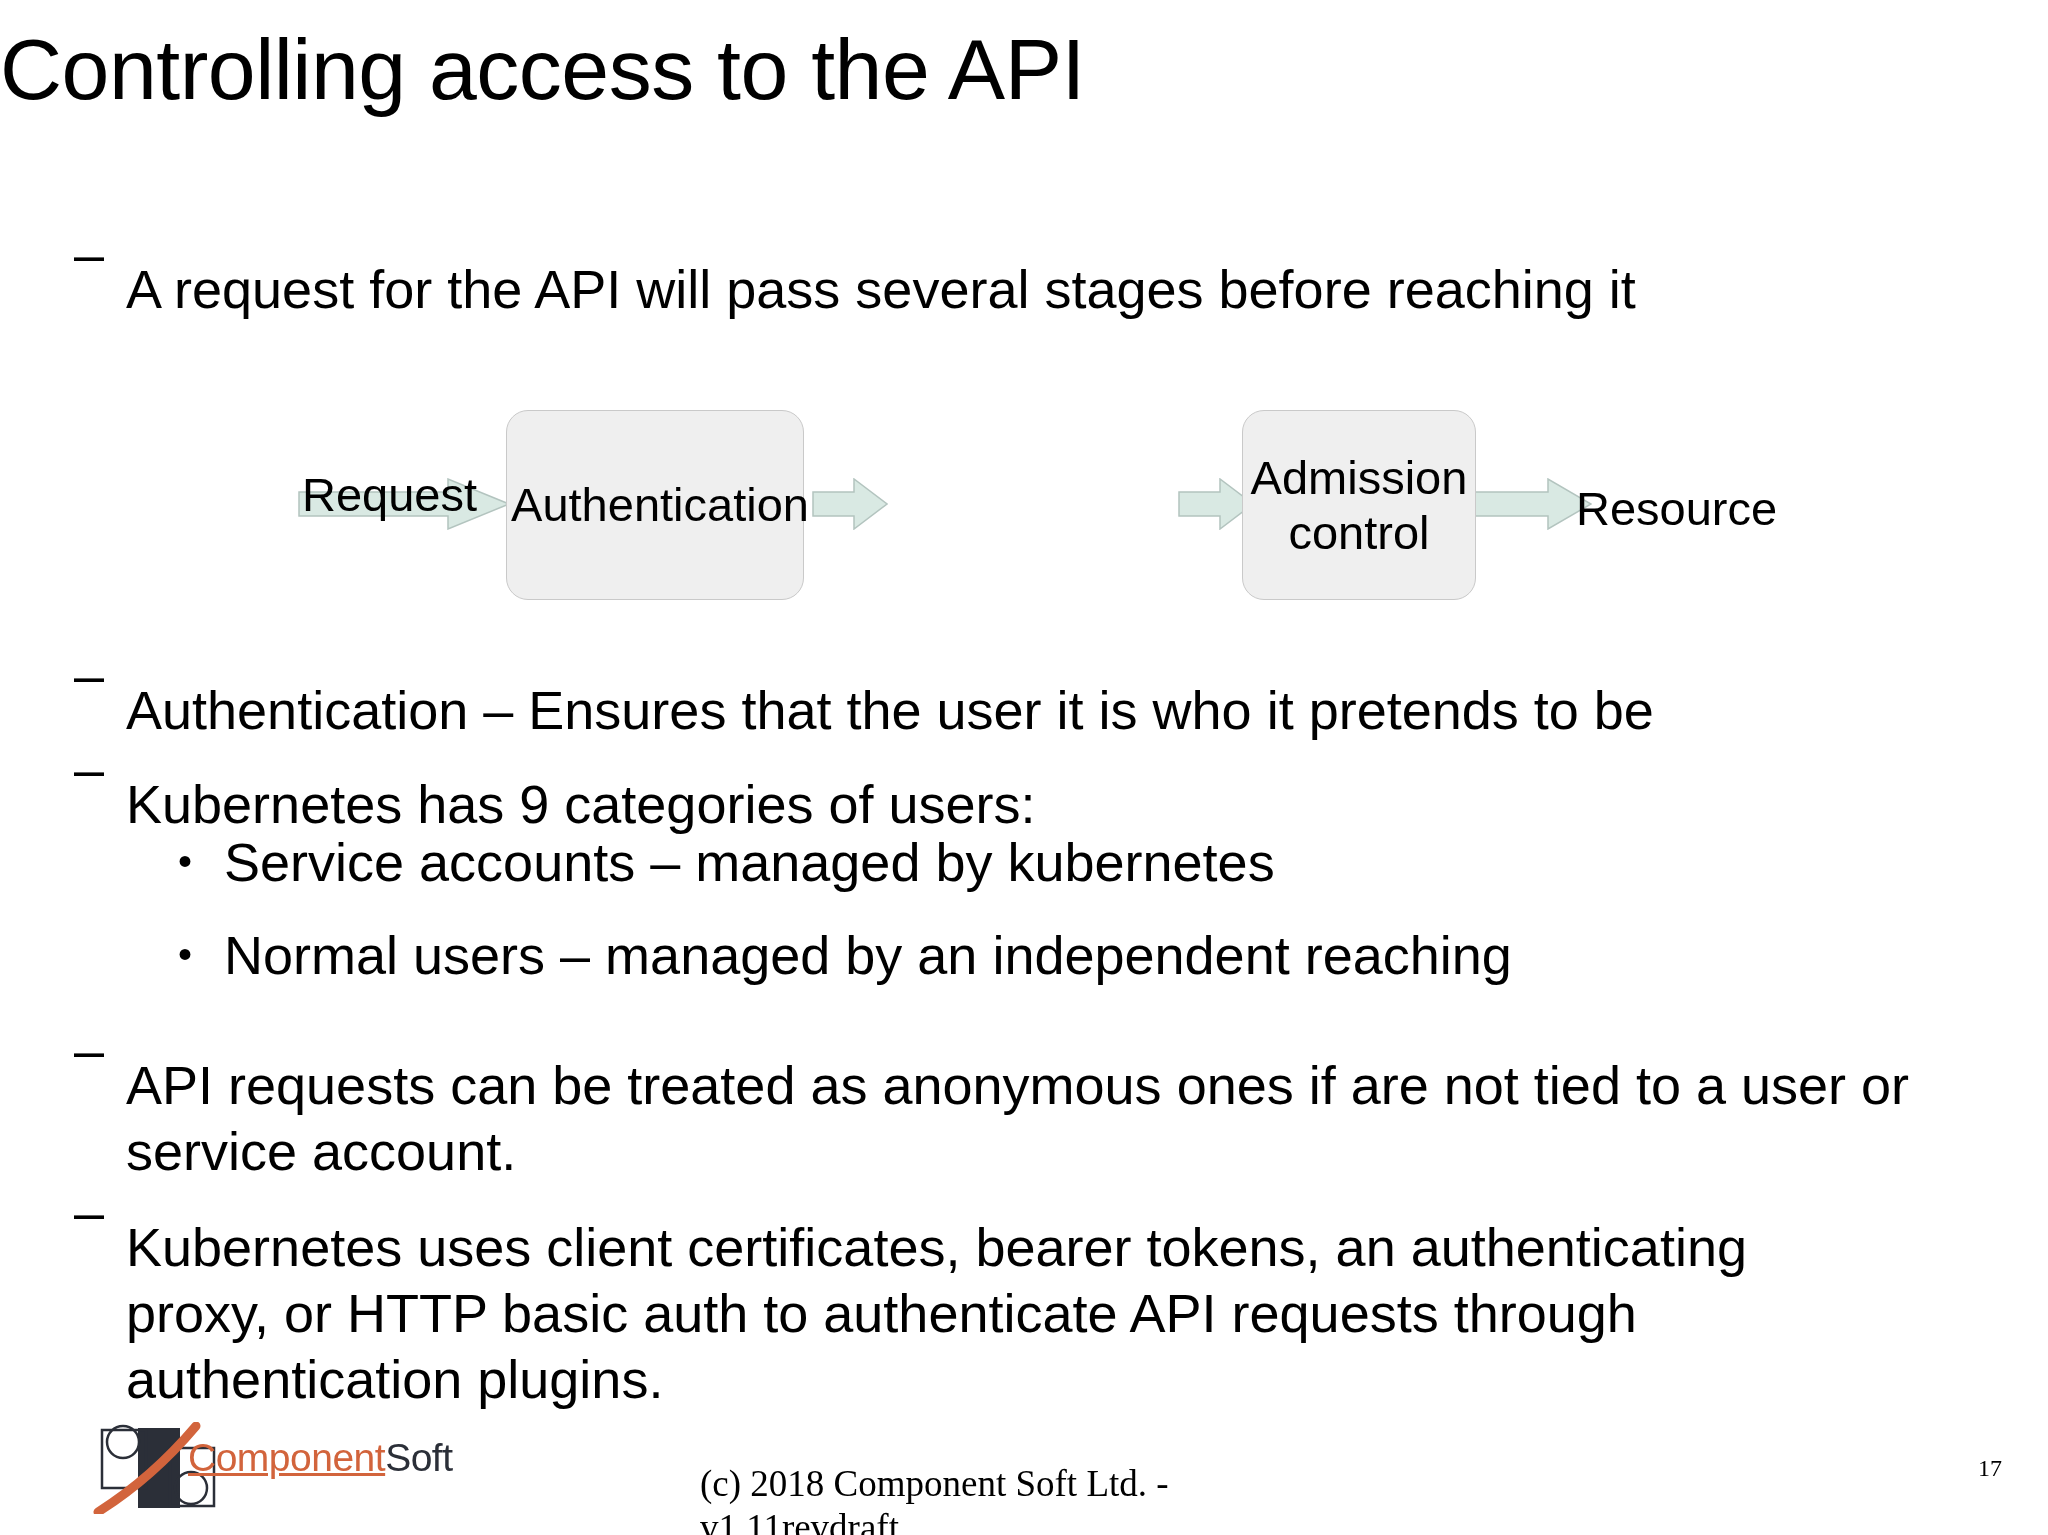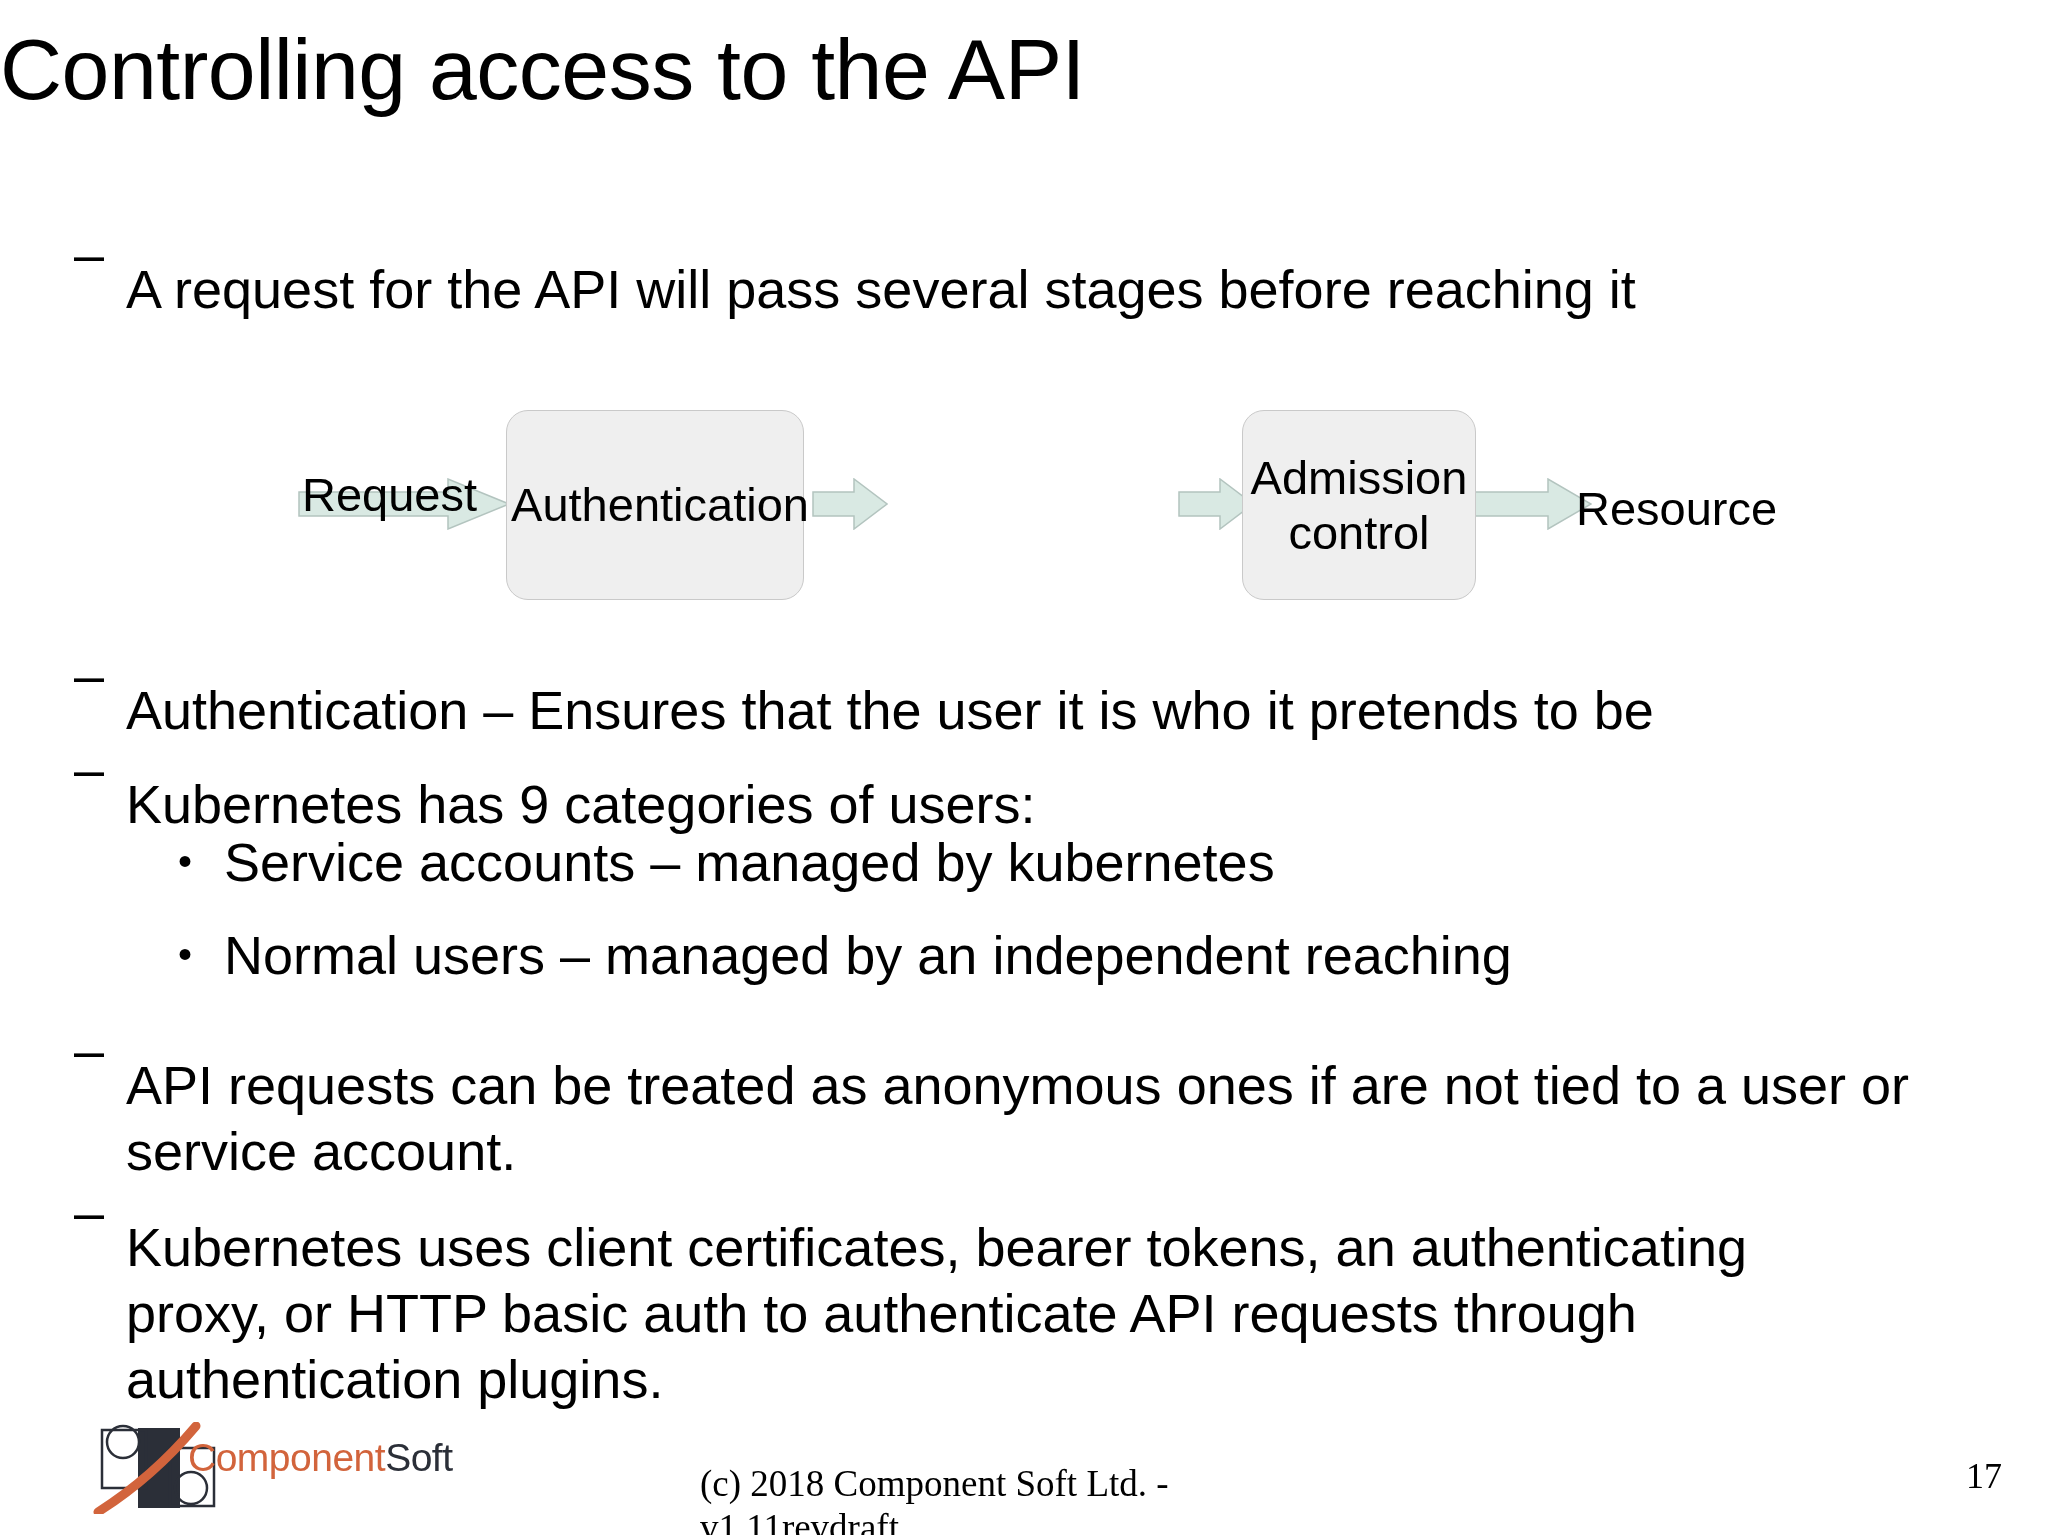--- a/index.html
+++ b/index.html
@@ -113,38 +113,38 @@
     font-family: "Liberation Serif", serif;
     font-size: 37px;
     line-height: 1.18;
     text-align: left;
   }
   #page-number {
     position: absolute;
     right: 46px;
     top: 1455px;
     font-family: "Liberation Serif", serif;
-    font-size: 36px;
+    font-size: 24px;
   }
   #logo {
     position: absolute;
     left: 92px;
     top: 1422px;
     width: 360px;
     height: 92px;
   }
   #logo-text {
     position: absolute;
     left: 188px;
     top: 1436px;
     font-size: 39px;
     letter-spacing: -0.5px;
     white-space: nowrap;
   }
-  #logo-text .comp { color: #d2643c; }
+  #logo-text .comp { color: #d2643c; text-decoration: underline; }
   #logo-text .soft { color: #2b2f38; }
 </style>
 </head>
 <body>
 
 <div id="slide-title">Controlling access to the API</div>
 
 <div class="bullet-l1" style="left:74px; top:222px; width:1900px;">
   <span class="dash">–</span>
   <span class="btext">A request for the API will pass several stages before reaching it</span>

